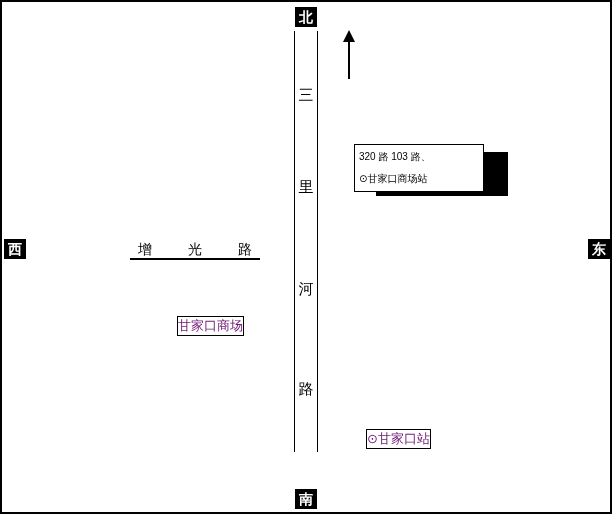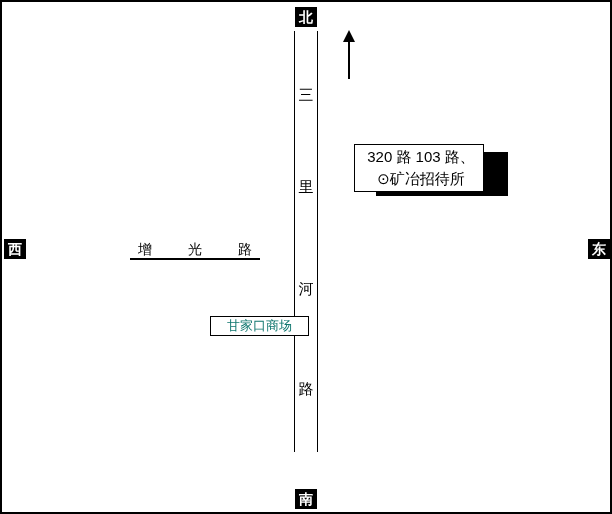--- a/index.html
+++ b/index.html
@@ -100,26 +100,25 @@
   }
   .callout {
     position: absolute;
     left: 352px;
     top: 142px;
     width: 130px;
     height: 48px;
     box-sizing: border-box;
     border: 1px solid #000;
     background: #fff;
-    font-size: 15px;
+    font-size: 10px;
     line-height: 22px;
     padding: 1px 0 0 4px;
     color: #000;
     white-space: nowrap;
-    text-align: center;
   }
 
   
   .zengguang {
     position: absolute;
     left: 128px;
     top: 239px;
     width: 130px;
     height: 19px;
     box-sizing: border-box;
@@ -139,25 +138,24 @@
     color: #000;
     white-space: nowrap;
   }
 
   .labelbox {
     position: absolute;
     box-sizing: border-box;
     border: 1px solid #000;
     background: #fff;
     font-size: 13px;
-    color: #0f766e;
-    padding: 1px 16px;
+    color: #701a75;
+    padding: 1px 0;
     white-space: nowrap;
     line-height: 16px;
-    margin-left: 33px;
   }
   .mall    { left: 175px; top: 314px; }
   .station { left: 364px; top: 427px; }
 </style>
 </head>
 <body>
 
 <div class="frame">
 
   <div class="dir north">北</div>
@@ -173,26 +171,27 @@
   </div>
 
   <div class="arrow">
     <div class="head"></div>
     <div class="shaft"></div>
   </div>
 
   <div class="callout-shadow"></div>
   <div class="callout">
     <div>320 路 103 路、</div>
-    <div>⊙矿冶招待所</div>
+    <div>⊙甘家口商场站</div>
   </div>
 
   <div class="zengguang">
     <span>增</span>
     <span>光</span>
     <span>路</span>
   </div>
 
 
   <div class="labelbox mall">甘家口商场</div>
 
+  <div class="labelbox station">⊙甘家口站</div>
 
 </div>
 
 </body></html>

